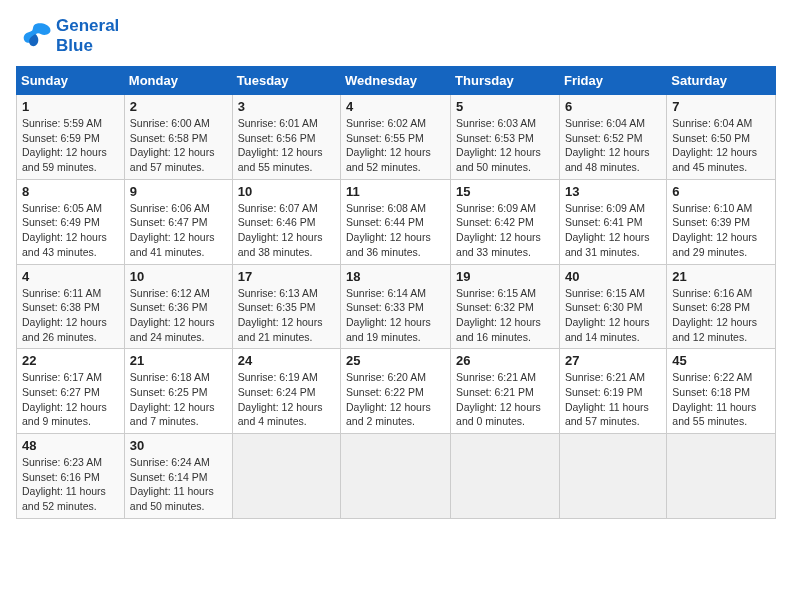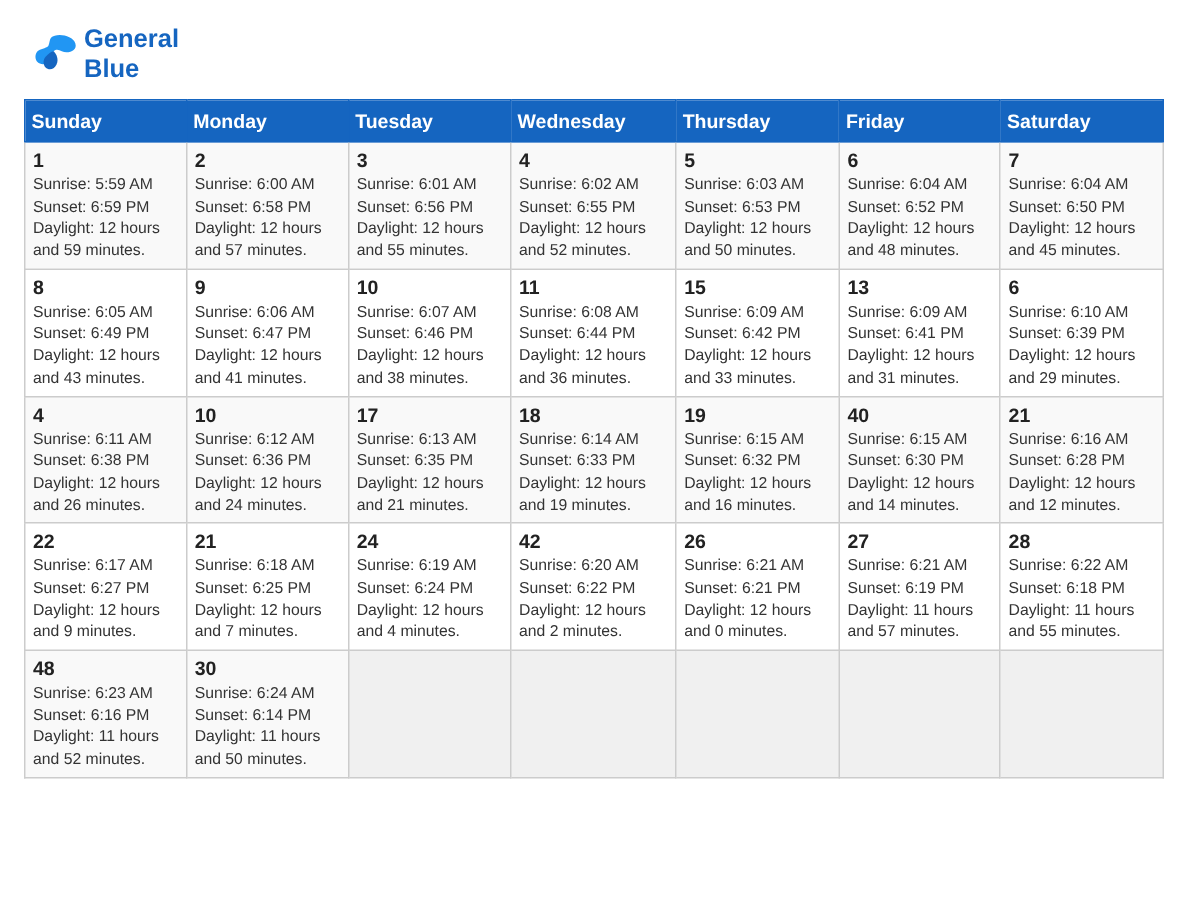--- a/index.html
+++ b/index.html
@@ -209,33 +209,33 @@
         </td>
         <td>
           <span class="day-num">21</span>
 <div class="day-info">Sunrise: 6:18 AM<br>Sunset: 6:25 PM<br>Daylight: 12 hours and 7 minutes.</div>
         </td>
         <td>
           <span class="day-num">24</span>
 <div class="day-info">Sunrise: 6:19 AM<br>Sunset: 6:24 PM<br>Daylight: 12 hours and 4 minutes.</div>
         </td>
         <td>
-          <span class="day-num">42</span>
+          <span class="day-num">25</span>
 <div class="day-info">Sunrise: 6:20 AM<br>Sunset: 6:22 PM<br>Daylight: 12 hours and 2 minutes.</div>
         </td>
         <td>
           <span class="day-num">26</span>
 <div class="day-info">Sunrise: 6:21 AM<br>Sunset: 6:21 PM<br>Daylight: 12 hours and 0 minutes.</div>
         </td>
         <td>
           <span class="day-num">27</span>
 <div class="day-info">Sunrise: 6:21 AM<br>Sunset: 6:19 PM<br>Daylight: 11 hours and 57 minutes.</div>
         </td>
         <td>
-          <span class="day-num">28</span>
+          <span class="day-num">45</span>
 <div class="day-info">Sunrise: 6:22 AM<br>Sunset: 6:18 PM<br>Daylight: 11 hours and 55 minutes.</div>
         </td>
       </tr>
       <tr>
         <td>
           <span class="day-num">48</span>
 <div class="day-info">Sunrise: 6:23 AM<br>Sunset: 6:16 PM<br>Daylight: 11 hours and 52 minutes.</div>
         </td>
         <td>
           <span class="day-num">30</span>

